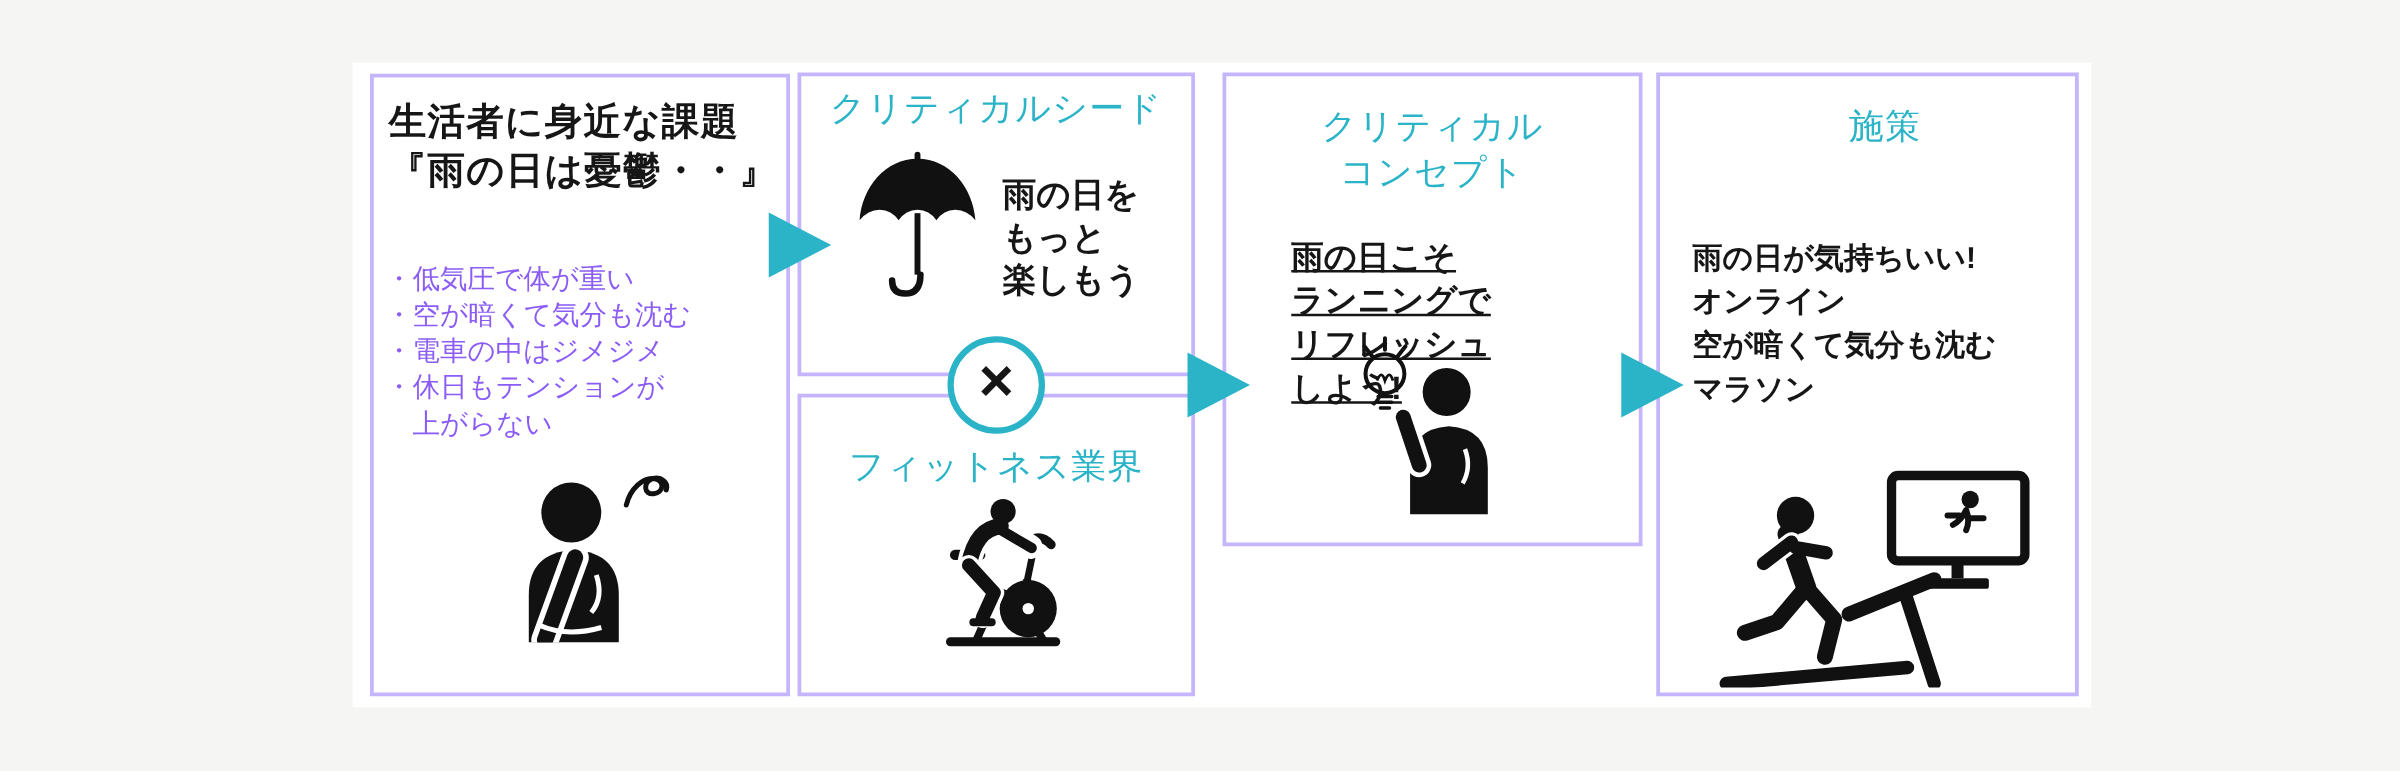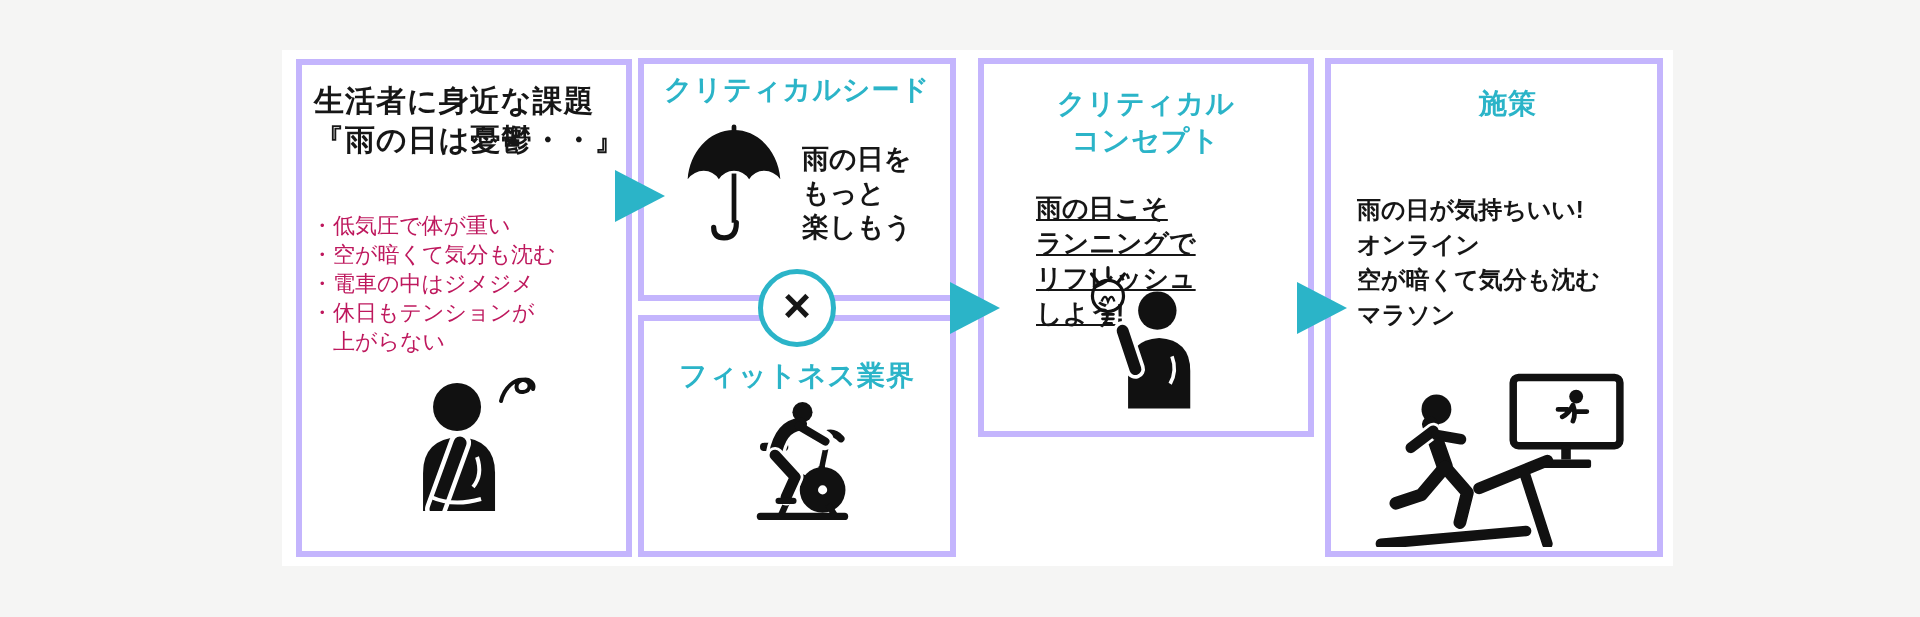--- a/index.html
+++ b/index.html
@@ -7,41 +7,41 @@
     width:1920px;height:617px;position:relative;overflow:hidden;
     background:#f5f5f4;
     font-family:"Liberation Sans","DejaVu Sans",sans-serif;
     color:#1a1a1a;
   }
   .slide{
     position:absolute;left:282px;top:50px;width:1391px;height:516px;
     background:#ffffff;
   }
   .panel{
-    position:absolute;background:#ffffff;border:6px solid #c4b5fd;
+    position:absolute;background:#ffffff;border:3px solid #c4b5fd;
     box-sizing:border-box;
   }
   
   .panel-problem        {left:14px;  top:9px;  width:336px;height:498px;}
   .panel-seed           {left:356px; top:8px;  width:318px;height:243px;}
   .panel-fitness        {left:356px; top:265px;width:318px;height:242px;}
   .panel-concept        {left:696px; top:8px;  width:336px;height:379px;}
   .panel-measure        {left:1043px;top:8px;  width:338px;height:499px;}
 
   
   .t-line{white-space:pre;}
   .problem-title{
     margin:16px 0 0 12px;font-size:30px;font-weight:bold;line-height:39px;
     letter-spacing:1px;color:#161616;
   }
   .problem-bullets{
-    margin:52px 0 0 9px;font-size:22px;line-height:29px;color:#be185d;
+    margin:52px 0 0 9px;font-size:22px;line-height:29px;color:#8b5cf6;
   }
   .teal-title{
-    text-align:center;font-size:28px;font-weight:bold;color:#2bb4c8;
+    text-align:center;font-size:28px;font-weight:normal;color:#2bb4c8;
     letter-spacing:1px;line-height:37px;
   }
   .seed-title{margin-top:7px;}
   .fitness-title{margin-top:36px;}
   .concept-title{margin-top:21px;}
   .measure-title{margin-top:21px;padding-left:28px;}
   .seed-row{
     display:flex;justify-content:center;align-items:flex-end;gap:16px;margin-top:14px;
   }
   .seed-text{font-size:27px;font-weight:bold;line-height:34px;color:#161616;}

